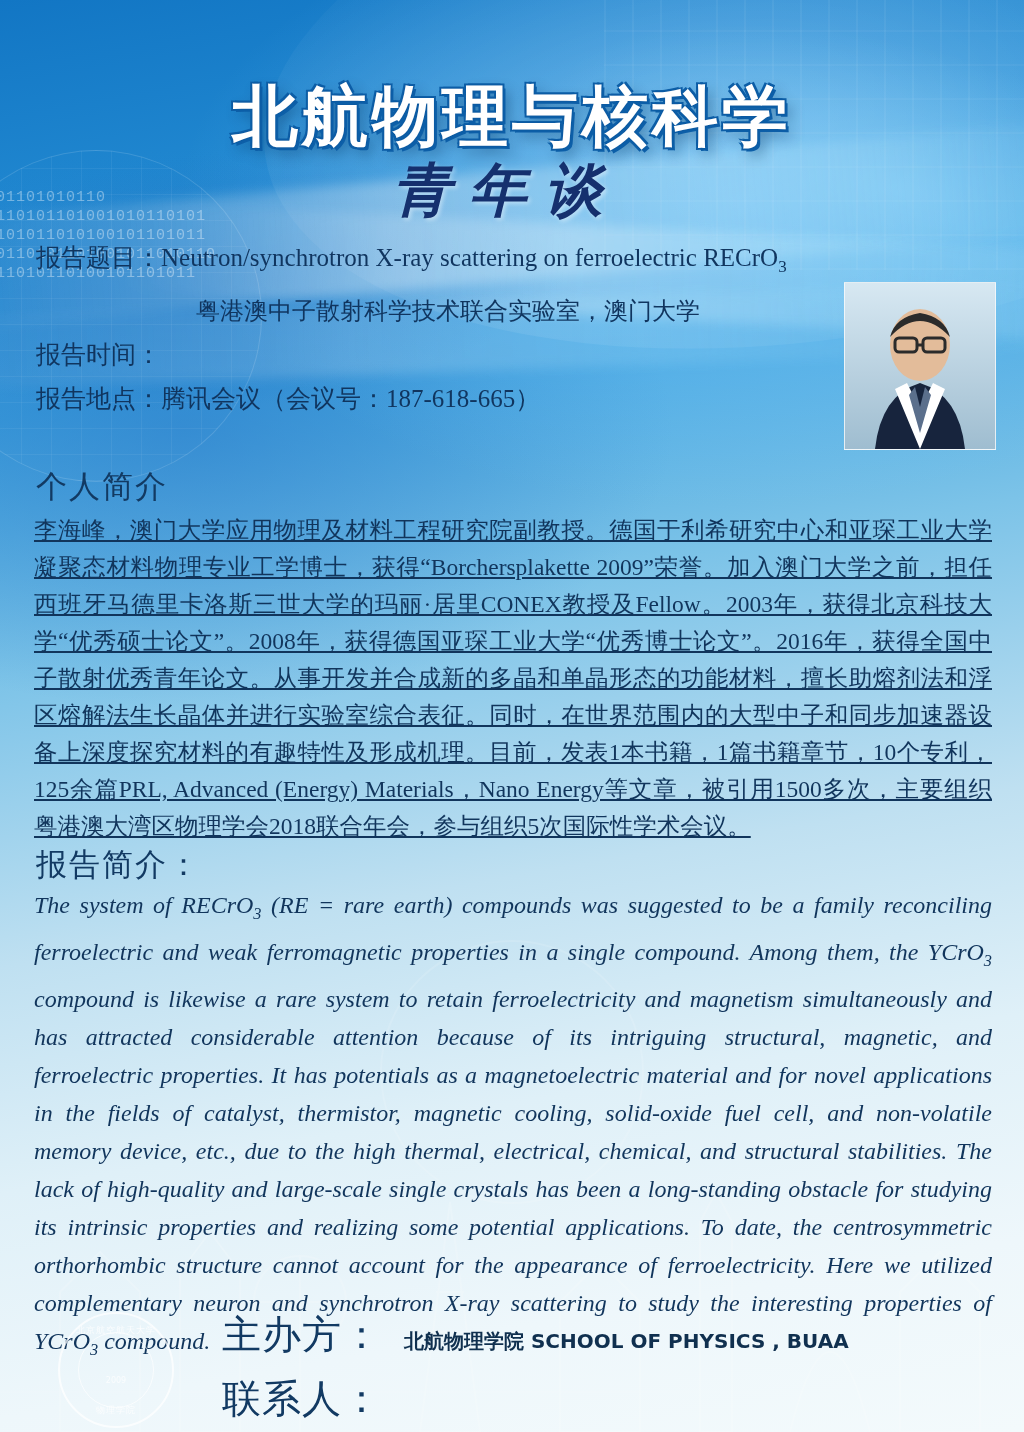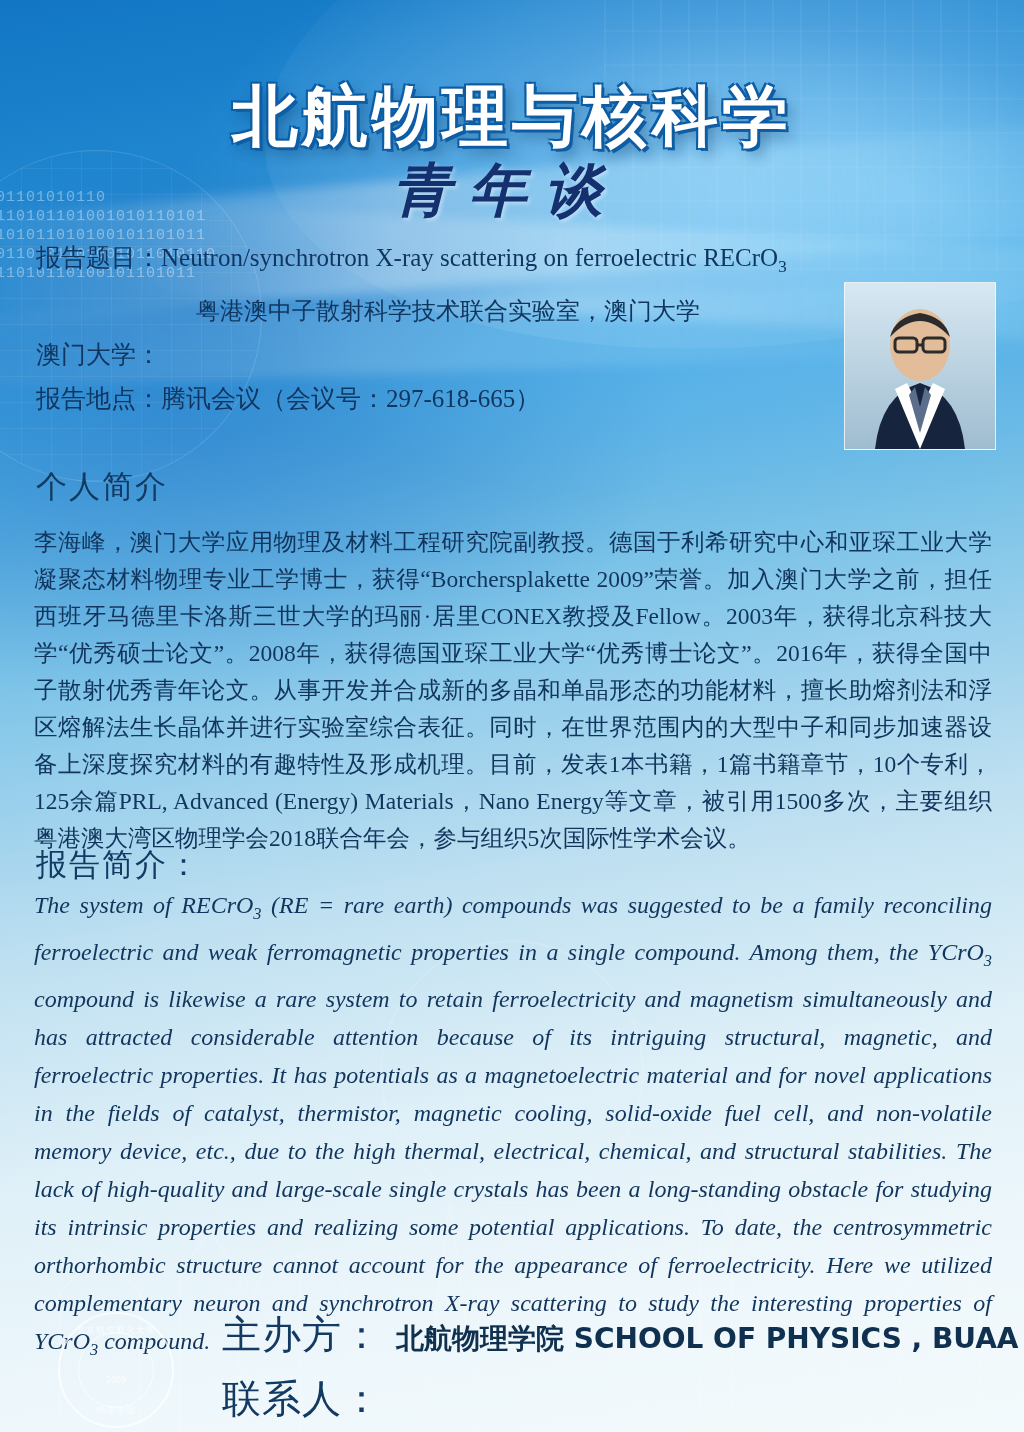--- a/index.html
+++ b/index.html
@@ -185,41 +185,41 @@
     position: absolute;
     left: 34px;
     width: 958px;
     font-size: 23.5px;
     line-height: 37px;
     text-align: justify;
     text-justify: inter-character;
     color: #11355c;
   }
   #bio-heading { top: 466px; }
-  #bio-text { top: 524px; }
+  #bio-text { top: 512px; text-decoration: underline; }
   #abstract-heading { top: 844px; }
   #abstract-text { top: 886px; line-height: 38px; font-size: 24px; font-style: italic; }
 
   
   .footer {
     position: absolute;
     left: 222px;
     color: #123a63;
   }
   .footer-row { display: flex; align-items: baseline; margin-bottom: 10px; }
   .footer-label {
     font-size: 39px;
     white-space: pre;
     letter-spacing: 1px;
   }
   .footer-value {
     font-family: "DejaVu Sans", sans-serif;
     font-weight: bold;
-    font-size: 28px;
-    margin-left: 14px;
+    font-size: 20px;
+    margin-left: 22px;
     color: #10304f;
   }
   #footer-block { top: 1308px; }
 
   .seal {
     position: absolute;
     left: 58px; top: 1312px;
     width: 112px; height: 112px;
     border-radius: 50%;
     border: 2px solid rgba(255,255,255,0.85);
@@ -308,25 +308,25 @@
     </svg>
   </div>
 
   <div class="info">
     <div class="info-row">
       <span class="info-label">报告题目：</span>
       <span class="info-value en"><span>Neutron/synchrotron X-ray scattering on ferroelectric RECrO</span><sub>3</sub></span>
     </div>
     <div class="info-sub">粤港澳中子散射科学技术联合实验室，澳门大学</div>
     <div class="info-row">
-      <span class="info-label">澳门大学：</span>
+      <span class="info-label">报告时间：</span>
     </div>
     <div class="info-row">
       <span class="info-label">报告地点：</span>
-      <span class="info-value">腾讯会议（会议号：297-618-665）</span>
+      <span class="info-value">腾讯会议（会议号：187-618-665）</span>
     </div>
   </div>
 
   <div class="section-heading" id="bio-heading">个人简介</div>
   <div class="body-text" id="bio-text">李海峰，澳门大学应用物理及材料工程研究院副教授。德国于利希研究中心和亚琛工业大学凝聚态材料物理专业工学博士，获得“Borchersplakette 2009”荣誉。加入澳门大学之前，担任西班牙马德里卡洛斯三世大学的玛丽·居里CONEX教授及Fellow。2003年，获得北京科技大学“优秀硕士论文”。2008年，获得德国亚琛工业大学“优秀博士论文”。2016年，获得全国中子散射优秀青年论文。从事开发并合成新的多晶和单晶形态的功能材料，擅长助熔剂法和浮区熔解法生长晶体并进行实验室综合表征。同时，在世界范围内的大型中子和同步加速器设备上深度探究材料的有趣特性及形成机理。目前，发表1本书籍，1篇书籍章节，10个专利，125余篇PRL, Advanced (Energy) Materials，Nano Energy等文章，被引用1500多次，主要组织粤港澳大湾区物理学会2018联合年会，参与组织5次国际性学术会议。</div>
 
   <div class="section-heading" id="abstract-heading">报告简介：</div>
   <div class="body-text" id="abstract-text">The system of RECrO<sub>3</sub> (RE = rare earth) compounds was suggested to be a family reconciling ferroelectric and weak ferromagnetic properties in a single compound. Among them, the YCrO<sub>3</sub> compound is likewise a rare system to retain ferroelectricity and magnetism simultaneously and has attracted considerable attention because of its intriguing structural, magnetic, and ferroelectric properties. It has potentials as a magnetoelectric material and for novel applications in the fields of catalyst, thermistor, magnetic cooling, solid-oxide fuel cell, and non-volatile memory device, etc., due to the high thermal, electrical, chemical, and structural stabilities. The lack of high-quality and large-scale single crystals has been a long-standing obstacle for studying its intrinsic properties and realizing some potential applications. To date, the centrosymmetric orthorhombic structure cannot account for the appearance of ferroelectricity. Here we utilized complementary neuron and synchrotron X-ray scattering to study the interesting properties of YCrO<sub>3</sub> compound.</div>
 
   <div class="seal">

